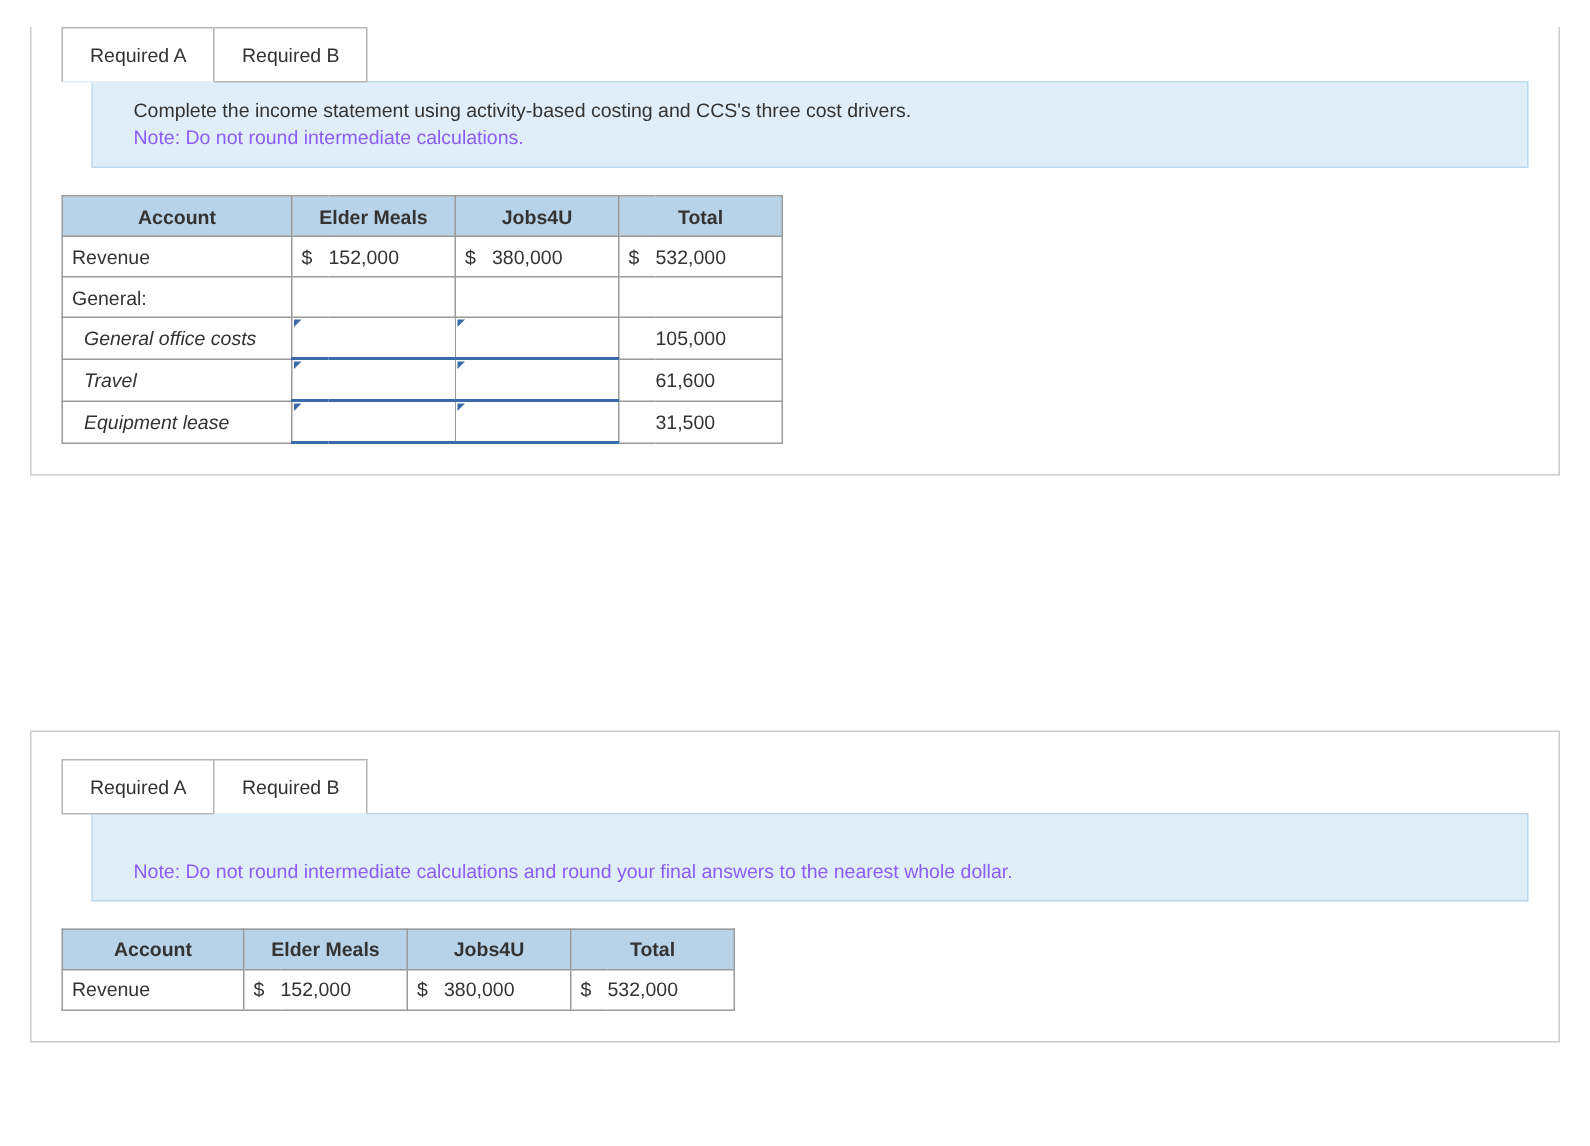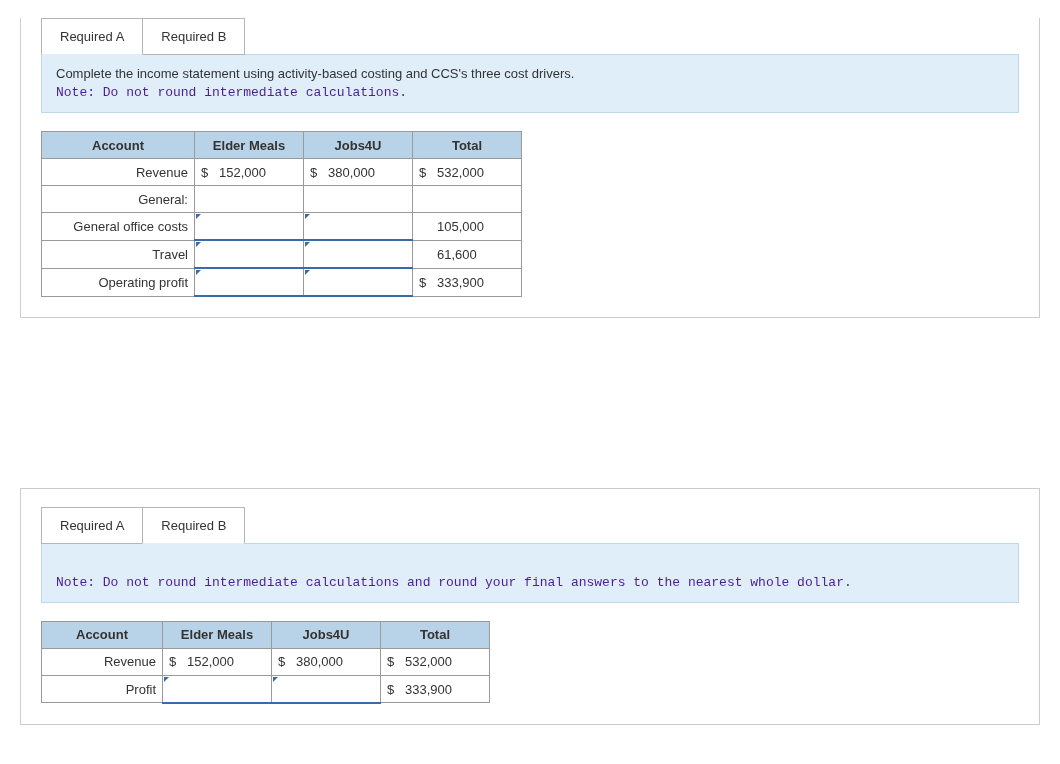--- a/index.html
+++ b/index.html
@@ -33,47 +33,48 @@
   .tab.active {
     border-bottom: 1px solid #dfeef9;
     z-index: 2;
   }
   .tab.inactive {
     background: #fff;
   }
   .instructions {
     background: #dfeef9;
     border: 1px solid #bcd9ee;
-    padding: 10px 14px;
+    padding: 10px 27px;
     line-height: 1.4;
     margin-top: -1px;
+    margin-left: 20px;
   }
   .instructions .main-text { color: #333; }
-  .instructions .note { color: #4c1d95; font-family: Liberation Mono, monospace; }
+  .instructions .note { color: #8b5cf6; }
   table.income {
     border-collapse: collapse;
     margin-top: 18px;
     font-size: 13px;
   }
   table.income th, table.income td {
     border: 1px solid #9a9a9a;
     padding: 3px 6px;
     height: 20px;
   }
   table.income th {
     background: #b8d2e8;
     text-align: center;
     font-weight: bold;
   }
   .acc-col  { width: 140px; }
   .acc-col-narrow { width: 108px; }
   .cur-col { width: 18px; text-align: left; padding-right: 0 !important; border-right: none !important; }
   .num-col { width: 78px; text-align: left; padding-left: 0 !important; border-left: none !important; }
-  .row-label { text-align: right; }
-  .indent1 { padding-left: 14px !important; }
+  .row-label { text-align: left; }
+  .indent1 { padding-left: 14px !important; font-style: italic; }
   .input-cell {
     position: relative;
     background: #fff;
     border-bottom: 2px solid #3a6aa8 !important;
   }
   .input-cell .tri {
     position: absolute;
     top: 1px; left: 1px;
     width: 0; height: 0;
     border-style: solid;
@@ -137,29 +138,29 @@
       <td colspan="2" class="input-cell">
             <span class="tri"></span>
           </td>
       <td colspan="2" class="input-cell">
             <span class="tri"></span>
           </td>
       <td class="cur-col"></td>
       <td class="num-col">61,600</td>
     </tr>
     <tr>
-      <td class="row-label">Operating profit</td>
+      <td class="row-label indent1">Equipment lease</td>
       <td colspan="2" class="input-cell">
             <span class="tri"></span>
           </td>
       <td colspan="2" class="input-cell">
             <span class="tri"></span>
           </td>
-      <td class="cur-col">$</td>
-      <td class="num-col">333,900</td>
+      <td class="cur-col"></td>
+      <td class="num-col">31,500</td>
     </tr>
   </tbody>
     </table>
 </div>
 
 <div class="spacer"></div>
 
 <div class="panel">
   <div class="tabs">
     <div class="tab inactive">Required A</div>
@@ -180,26 +181,15 @@
     </tr>
     <tr>
       <td class="row-label">Revenue</td>
       <td class="cur-col">$</td>
       <td class="num-col">152,000</td>
       <td class="cur-col">$</td>
       <td class="num-col">380,000</td>
       <td class="cur-col">$</td>
       <td class="num-col">532,000</td>
     </tr>
-    <tr>
-      <td class="row-label">Profit</td>
-      <td colspan="2" class="input-cell">
-            <span class="tri"></span>
-          </td>
-      <td colspan="2" class="input-cell">
-            <span class="tri"></span>
-          </td>
-      <td class="cur-col">$</td>
-      <td class="num-col">333,900</td>
-    </tr>
   </tbody>
     </table>
 </div>
 
 </body></html>

